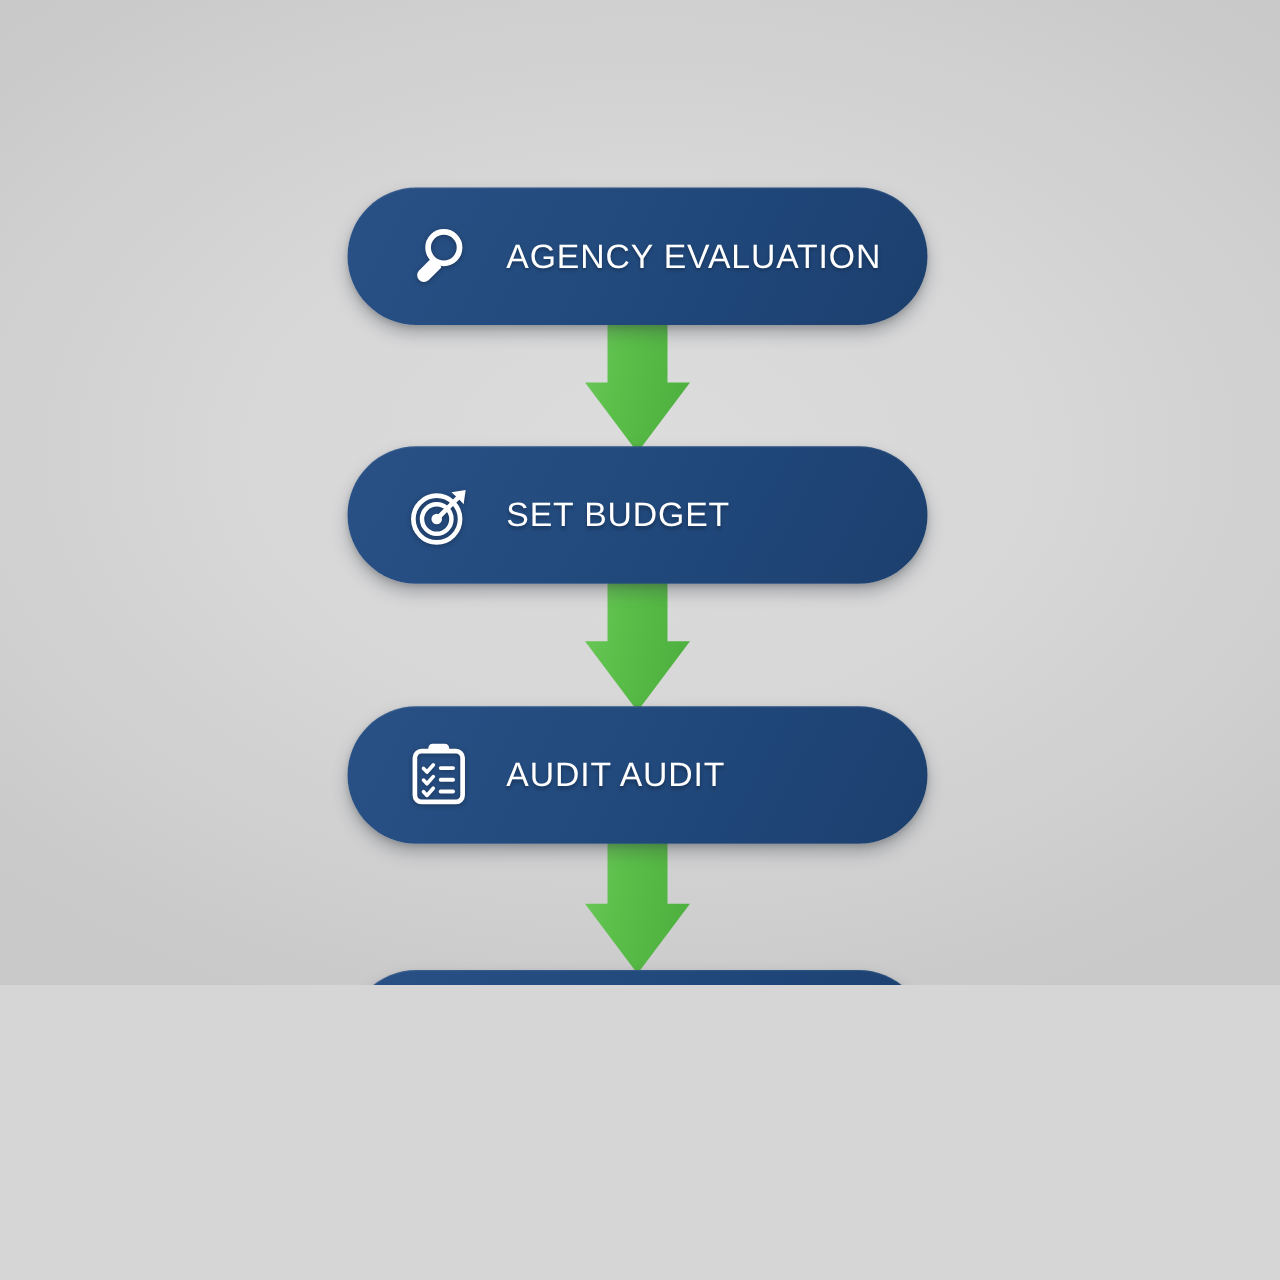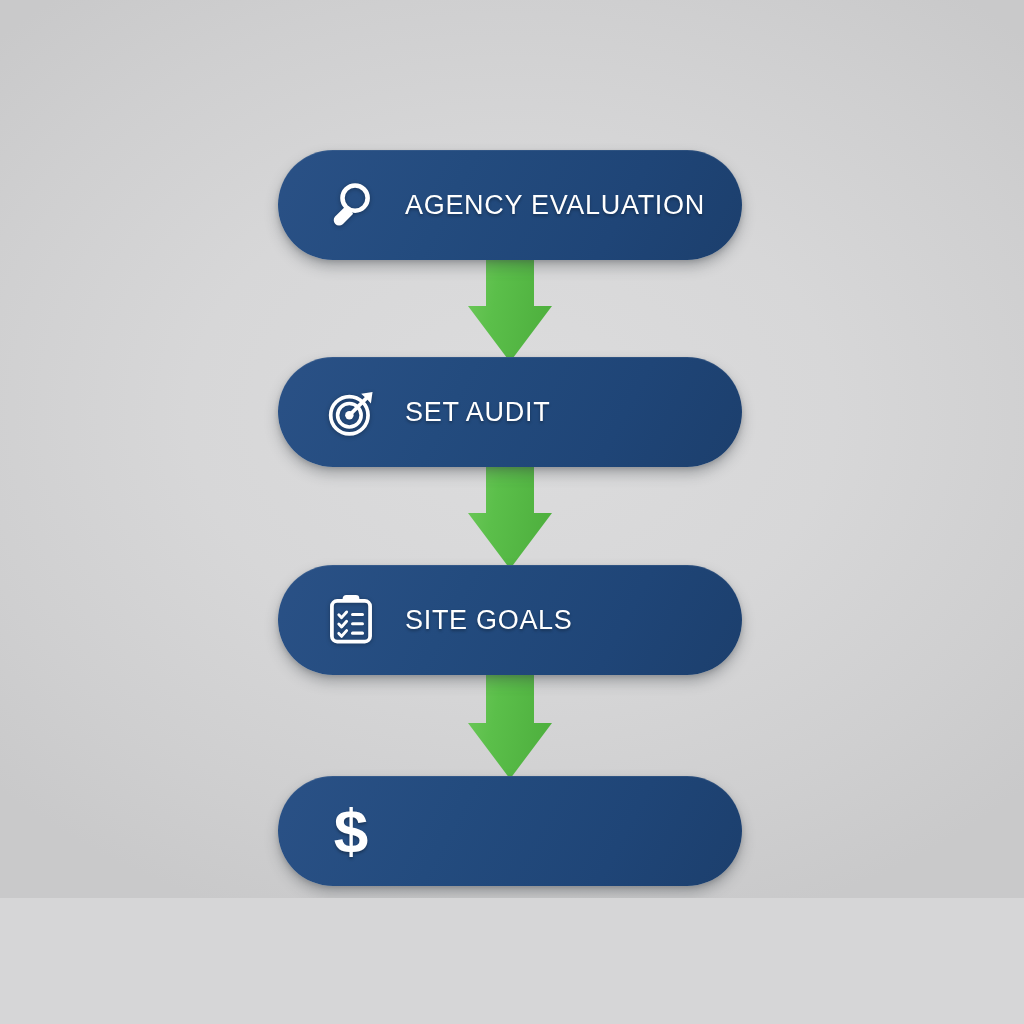--- a/index.html
+++ b/index.html
@@ -11,21 +11,21 @@
     width: 1024px;
     height: 1024px;
     overflow: hidden;
     font-family: "Liberation Sans", sans-serif;
     background: #d6d6d7;
   }
 
   #canvas {
     position: relative;
     width: 1024px;
-    height: 898px;
+    height: 788px;
     background:
       radial-gradient(ellipse 70% 60% at 50% 46%, #dcdcdd 0%, #d7d7d8 45%, #cfcfd0 78%, #c9c9ca 100%);
     overflow: hidden;
   }
 
   
   .flow {
     position: absolute;
     left: 278px;
     top: 150px;
@@ -138,21 +138,21 @@
     <div class="step step-2">
       <span class="step-icon">
         <svg viewBox="0 0 64 64" fill="none" xmlns="http://www.w3.org/2000/svg">
           <circle cx="30" cy="36" r="23" stroke="#ffffff" stroke-width="4.6" fill="none"></circle>
           <circle cx="30" cy="36" r="14.5" stroke="#ffffff" stroke-width="4.4" fill="none"></circle>
           <circle cx="30" cy="36" r="5.2" fill="#ffffff"></circle>
           <path d="M30 36 L55 11" stroke="#ffffff" stroke-width="4.6" stroke-linecap="round"></path>
           <path d="M44.5 9.5 L58.5 7.5 L56.5 21.5 L51.5 16.0 L48.5 13.2 Z" fill="#ffffff"></path>
         </svg>
       </span>
-      <span class="step-label">SET AUDIT</span>
+      <span class="step-label">SET BUDGET</span>
     </div>
 
     <div class="connector connector-2">
       <svg viewBox="0 0 92 116" xmlns="http://www.w3.org/2000/svg">
         <defs>
           <linearGradient id="gradArrow2" x1="0" y1="0" x2="1" y2="0.25">
             <stop offset="0%" stop-color="#6fc95c"></stop>
             <stop offset="40%" stop-color="#5bbf4a"></stop>
             <stop offset="100%" stop-color="#4fb13f"></stop>
           </linearGradient>
@@ -167,21 +167,21 @@
           <rect x="8.5" y="8.5" width="47" height="50" rx="6.5" stroke="#ffffff" stroke-width="4.6" fill="none"></rect>
           <path d="M24 8.5 V5.5 a2 2 0 0 1 2-2 h12 a2 2 0 0 1 2 2 V8.5" fill="#ffffff" stroke="#ffffff" stroke-width="4.6" stroke-linejoin="round"></path>
           <path d="M17 25.5 l3.4 3.6 l6.2 -7.0" stroke="#ffffff" stroke-width="3.6" stroke-linecap="round" stroke-linejoin="round" fill="none"></path>
           <path d="M17 37.0 l3.4 3.6 l6.2 -7.0" stroke="#ffffff" stroke-width="3.6" stroke-linecap="round" stroke-linejoin="round" fill="none"></path>
           <path d="M17 48.5 l3.4 3.6 l6.2 -7.0" stroke="#ffffff" stroke-width="3.6" stroke-linecap="round" stroke-linejoin="round" fill="none"></path>
           <rect x="32" y="23.3" width="16" height="3.8" rx="1.9" fill="#ffffff"></rect>
           <rect x="32" y="34.8" width="16" height="3.8" rx="1.9" fill="#ffffff"></rect>
           <rect x="32" y="46.3" width="16" height="3.8" rx="1.9" fill="#ffffff"></rect>
         </svg>
       </span>
-      <span class="step-label">SITE GOALS</span>
+      <span class="step-label">AUDIT AUDIT</span>
     </div>
 
     <div class="connector connector-3">
       <svg viewBox="0 0 92 116" xmlns="http://www.w3.org/2000/svg">
         <defs>
           <linearGradient id="gradArrow3" x1="0" y1="0" x2="1" y2="0.25">
             <stop offset="0%" stop-color="#6fc95c"></stop>
             <stop offset="40%" stop-color="#5bbf4a"></stop>
             <stop offset="100%" stop-color="#4fb13f"></stop>
           </linearGradient>

